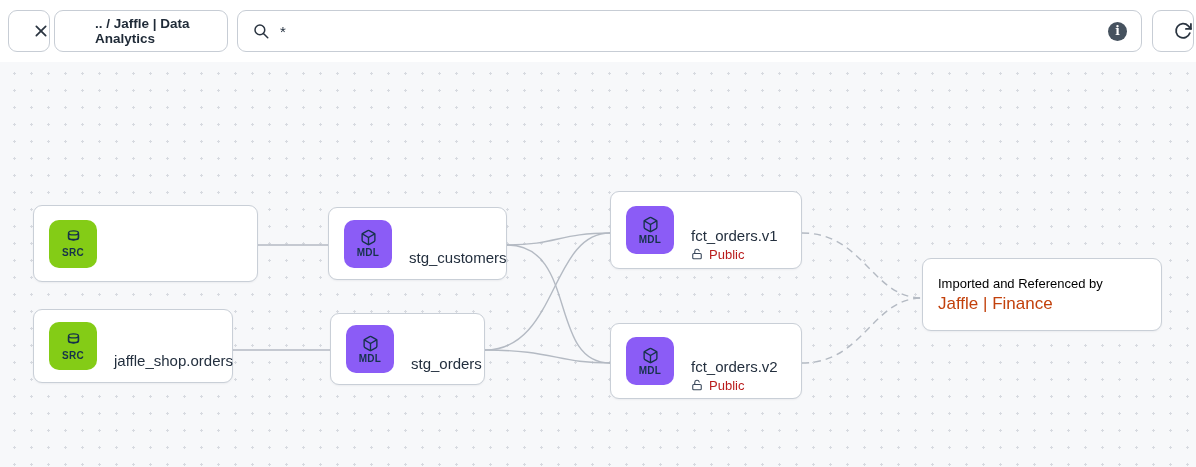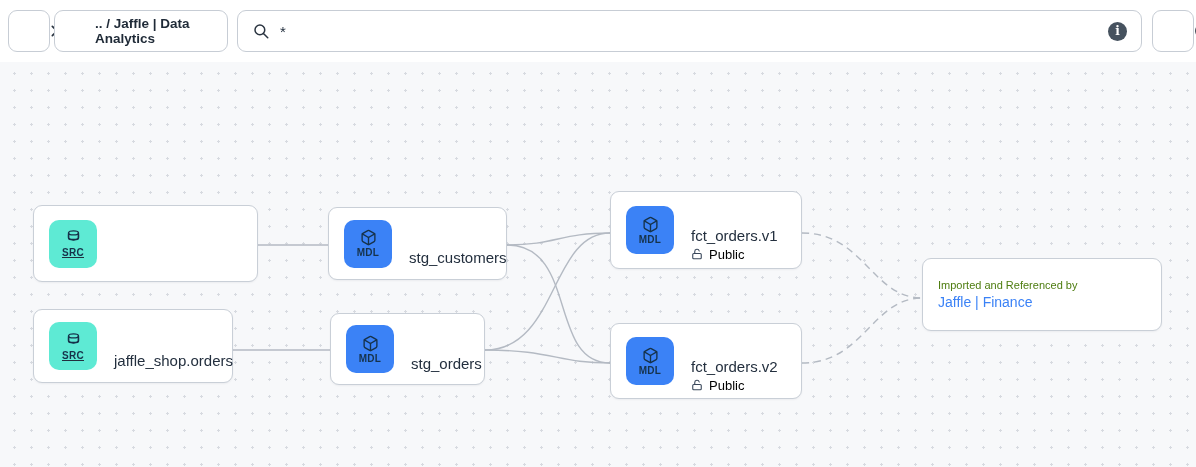--- a/index.html
+++ b/index.html
@@ -7,21 +7,21 @@
   body {
     font-family:"Liberation Sans","DejaVu Sans",sans-serif;
     background:#ffffff; color:#232F3E; overflow:hidden; position:relative;
   }
 
   
   .topbar { position:absolute; top:0; left:0; width:1196px; height:62px; background:#ffffff; z-index:5; }
   .chip {
     position:absolute; top:10px; height:42px; background:#ffffff;
     border:1px solid #C7CDD5; border-radius:9px;
-    display:flex; align-items:center; justify-content:flex-start;padding-left:40px;
+    display:flex; align-items:center; justify-content:flex-end;padding-left:40px;
   }
   .close-btn { left:8px; width:38px; cursor:pointer; }
   .breadcrumb-chip { left:54px; width:174px; font-size:13.5px; font-weight:600; color:#1F2A37; cursor:pointer; }
   .search-box { left:237px; width:905px; justify-content:flex-start; padding:0 14px; }
   .search-box .mag { display:flex; align-items:center; margin-right:10px; }
   .search-input {
     flex:1; border:none; outline:none; font-family:inherit;
     font-size:15px; color:#232F3E; background:transparent; height:100%;
   }
   .info-dot {
@@ -42,29 +42,29 @@
 
   .node {
     position:absolute; background:#ffffff; border:1px solid #C9CFD7; border-radius:9px;
     display:flex; align-items:center; gap:17px; padding:0 15px;
     box-shadow:0 1px 2px rgba(16,24,40,.05); cursor:pointer;
   }
   .badge {
     width:48px; height:48px; border-radius:10px; flex:0 0 auto;
     display:flex; flex-direction:column; align-items:center; justify-content:center; gap:1px;
   }
-  .badge-src { background:#5eead4;text-decoration:underline; }
-  .badge-mdl { background:#3b82f6; }
+  .badge-src { background:#84cc16; }
+  .badge-mdl { background:#8b5cf6; }
   .badge-prj { background:#B7C1F8; }
   .badge-label { font-size:10px; font-weight:600; color:#16324A; letter-spacing:.3px; }
   .node-title { font-size:15px; color:#232F3E; white-space:nowrap;margin-top:28px; }
   .node-text { display:flex; flex-direction:column; gap:3px; }
-  .access-row { display:flex; align-items:center; gap:6px; font-size:13px; color:#000000; }
-  .prj-subtitle { font-size:11px; font-weight:500; color:#4d7c0f; white-space:nowrap; }
-  .prj-title { font-size:14px; color:#3b82f6; white-space:nowrap; }
+  .access-row { display:flex; align-items:center; gap:6px; font-size:13px; color:#b91c1c; }
+  .prj-subtitle { font-size:13px; font-weight:500; color:#000000; white-space:nowrap; }
+  .prj-title { font-size:17px; color:#c2410c; white-space:nowrap; }
 
   
   .n-src-customers { left:33px;  top:143px; width:225px; height:77px; }
   .n-src-orders    { left:33px;  top:247px; width:200px; height:74px; }
   .n-stg-customers { left:328px; top:145px; width:179px; height:73px; }
   .n-stg-orders    { left:330px; top:251px; width:155px; height:72px; }
   .n-fct-v1        { left:610px; top:129px; width:192px; height:78px; }
   .n-fct-v2        { left:610px; top:261px; width:192px; height:76px; }
   .n-project       { left:922px; top:196px; width:240px; height:73px; }
 

